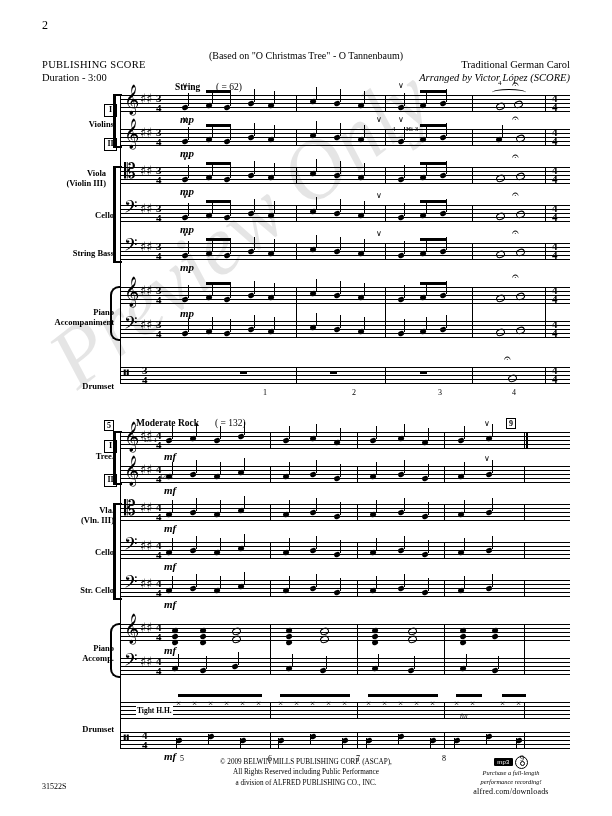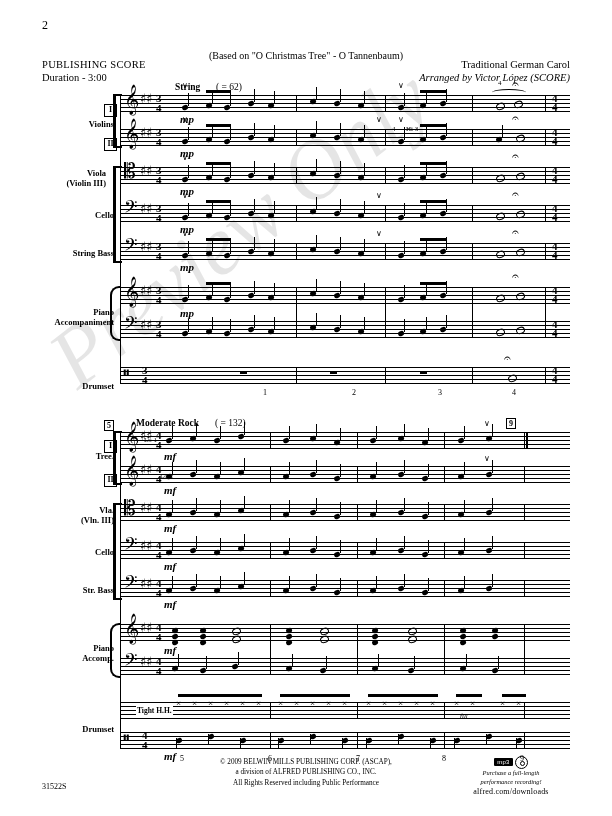--- a/index.html
+++ b/index.html
@@ -1092,30 +1092,30 @@
     <div class="measure-num" style="left:60px; top:322px;">5</div>
     <div class="measure-num" style="left:148px; top:322px;">6</div>
     <div class="measure-num" style="left:236px; top:322px;">7</div>
     <div class="measure-num" style="left:322px; top:322px;">8</div>
     <div class="measure-num" style="left:400px; top:322px;">9</div>
   </div>
 
   <div class="inst-label" style="left:36px; top:452px; width:78px;">Tree.</div>
   <div class="inst-label" style="left:36px; top:505px; width:78px; line-height:1.2;">Vla.<br>(Vln. III)</div>
   <div class="inst-label" style="left:36px; top:548px; width:78px;">Cello</div>
-  <div class="inst-label" style="left:36px; top:586px; width:78px;">Str. Bass</div>
+  <div class="inst-label" style="left:36px; top:586px; width:78px;">Str. Cello</div>
   <div class="inst-label" style="left:36px; top:643px; width:78px; line-height:1.2;">Piano<br>Accomp.</div>
   <div class="inst-label" style="left:36px; top:725px; width:78px;">Drumset</div>
   <div class="part-box" style="left:104px; top:440px;">I</div>
   <div class="part-box" style="left:104px; top:474px;">II</div>
 
   <div class="copyright">
     <div>© 2009 BELWIN MILLS PUBLISHING CORP. (ASCAP),</div>
+    <div>All Rights Reserved including Public Performance</div>
     <div>a division of ALFRED PUBLISHING CO., INC.</div>
-    <div>All Rights Reserved including Public Performance</div>
   </div>
   <div class="cat-num">31522S</div>
   <div class="mp3-box">
     <span class="mp3-label">mp3</span><span class="disc"></span>
     <div class="mp3-note">Purchase a full-length</div>
     <div class="mp3-note">performance recording!</div>
     <div class="mp3-url">alfred.com/downloads</div>
   </div>
 
 </div>

